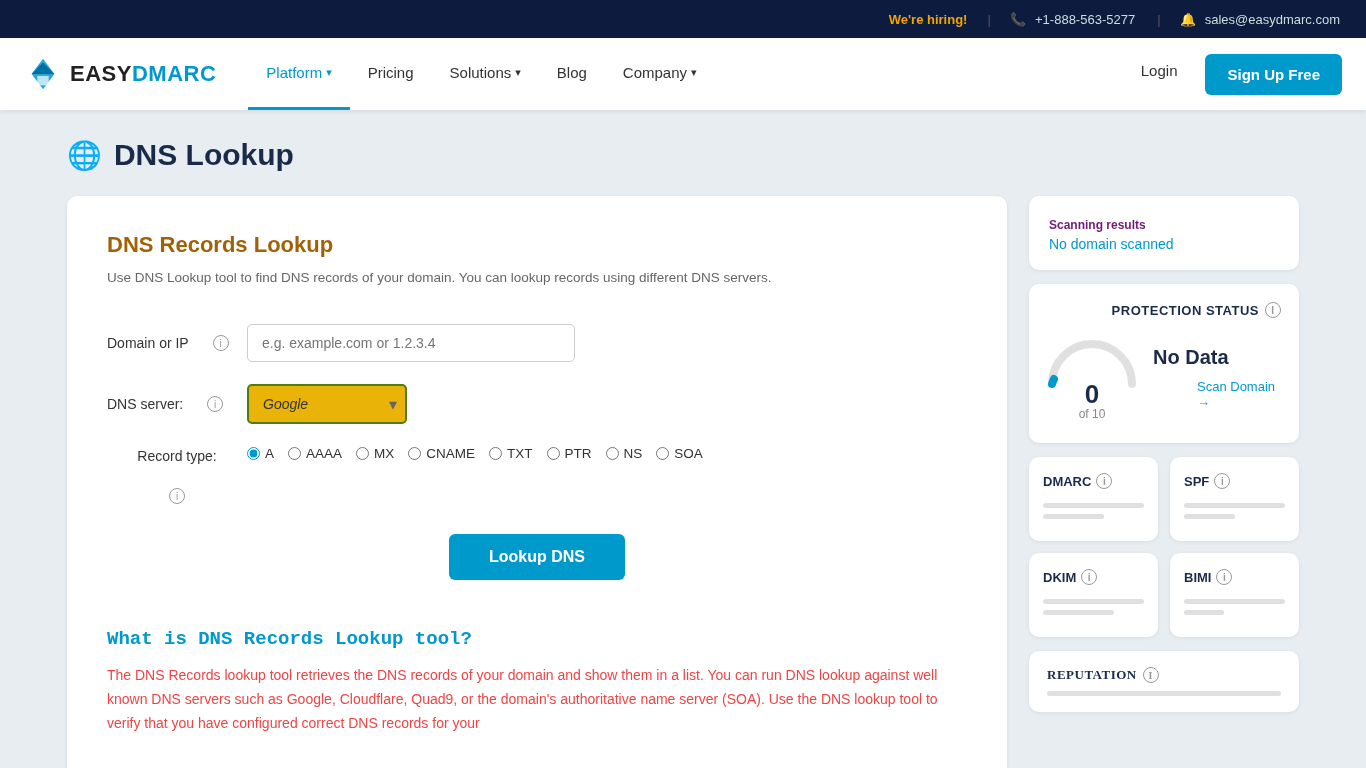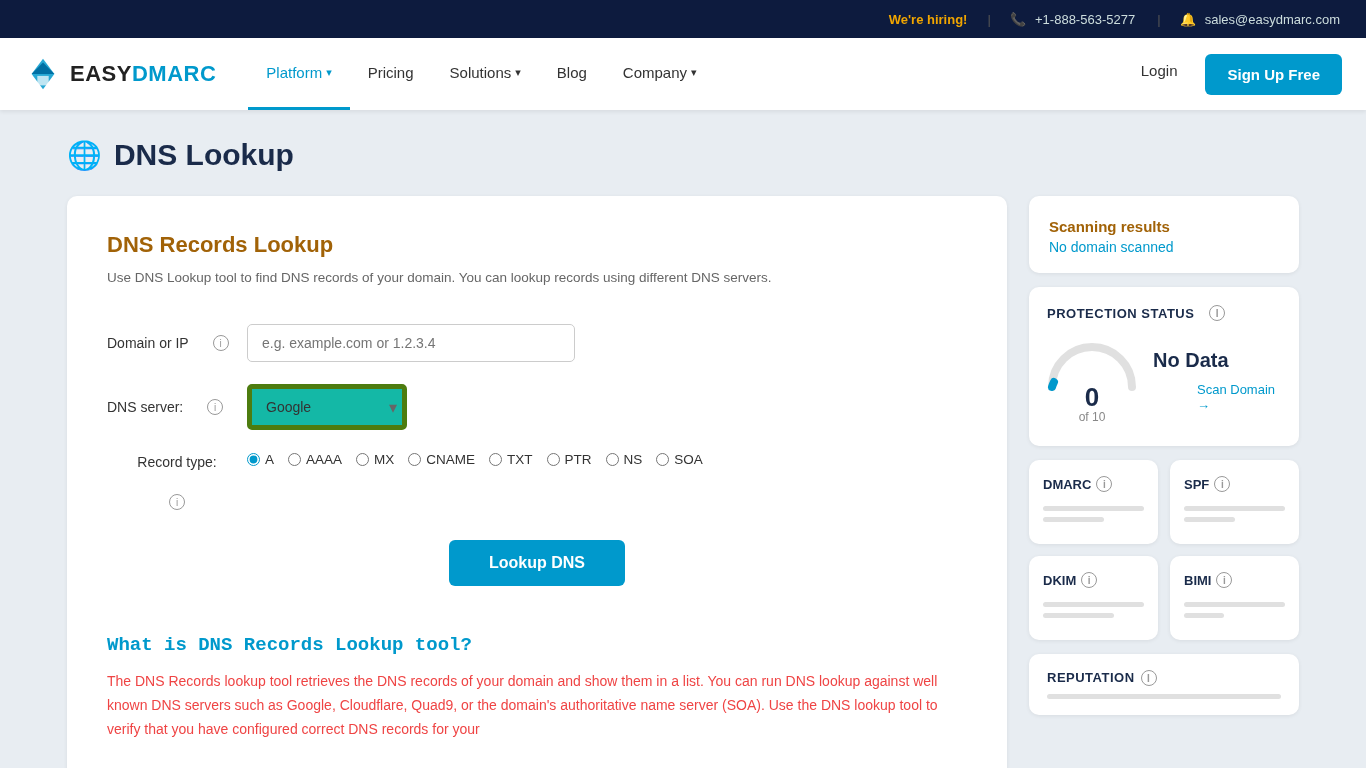--- a/index.html
+++ b/index.html
@@ -181,30 +181,31 @@
       font-size: 14px;
       color: #999;
       width: 328px;
       outline: none;
     }
     .form-select-wrap {
       position: relative;
       display: inline-block;
     }
     .form-select {
-      border: 5px solid #4d7c0f;
+      border: 2px solid #4d7c0f;
       border-radius: 5px;
       padding: 10px 36px 10px 14px;
       font-size: 14px;
       color: #333;
       appearance: none;
-      background: #14b8a6;
+      background: #eab308;
       width: 160px;
       cursor: pointer;
       outline: none;
+      font-style: italic;
     }
     .select-arrow {
       position: absolute;
       right: 10px;
       top: 50%;
       transform: translateY(-50%);
       pointer-events: none;
       color: #666;
     }
     .radio-group {
@@ -261,46 +262,47 @@
       flex-direction: column;
       gap: 14px;
     }
     .scan-card {
       background: #fff;
       border-radius: 10px;
       padding: 22px 20px 18px;
       box-shadow: 0 1px 4px rgba(0,0,0,0.07);
     }
     .scan-title {
-      font-size: 15px;
-      font-weight: 700;
-      color: #a16207;
+      font-size: 12px;
+      font-weight: 700;
+      color: #701a75;
       margin-bottom: 4px;
     }
     .no-domain {
       font-size: 14px;
       color: #0099cc;
       margin-bottom: 0;
     }
     .protection-card {
       background: #fff;
       border-radius: 10px;
       padding: 18px 18px 22px;
       box-shadow: 0 1px 4px rgba(0,0,0,0.07);
     }
     .protection-header {
       display: flex;
       align-items: center;
-      gap: 15px;
+      gap: 6px;
       font-size: 13px;
       font-weight: 700;
       color: #1a2b4a;
       text-transform: uppercase;
       letter-spacing: 0.5px;
       margin-bottom: 16px;
+      justify-content: flex-end;
     }
     .gauge-area {
       display: flex;
       align-items: center;
       gap: 16px;
       justify-content: center;
     }
     .gauge-number {
       font-size: 26px;
       font-weight: 700;
@@ -357,28 +359,29 @@
 
     
     .reputation-card {
       background: #fff;
       border-radius: 10px;
       padding: 16px 18px;
       box-shadow: 0 1px 4px rgba(0,0,0,0.07);
     }
     .reputation-header {
       display: flex;
-      align-items: flex-start;
+      align-items: center;
       gap: 6px;
       font-size: 13px;
       font-weight: 700;
       color: #1a2b4a;
       text-transform: uppercase;
       letter-spacing: 0.5px;
       margin-bottom: 3px;
+      font-family: Liberation Serif, serif;
     }
     .rep-bar {
       height: 5px;
       background: #e0e0e0;
       border-radius: 3px;
       margin-top: 8px;
     }
   </style>
 </head>
 <body>

